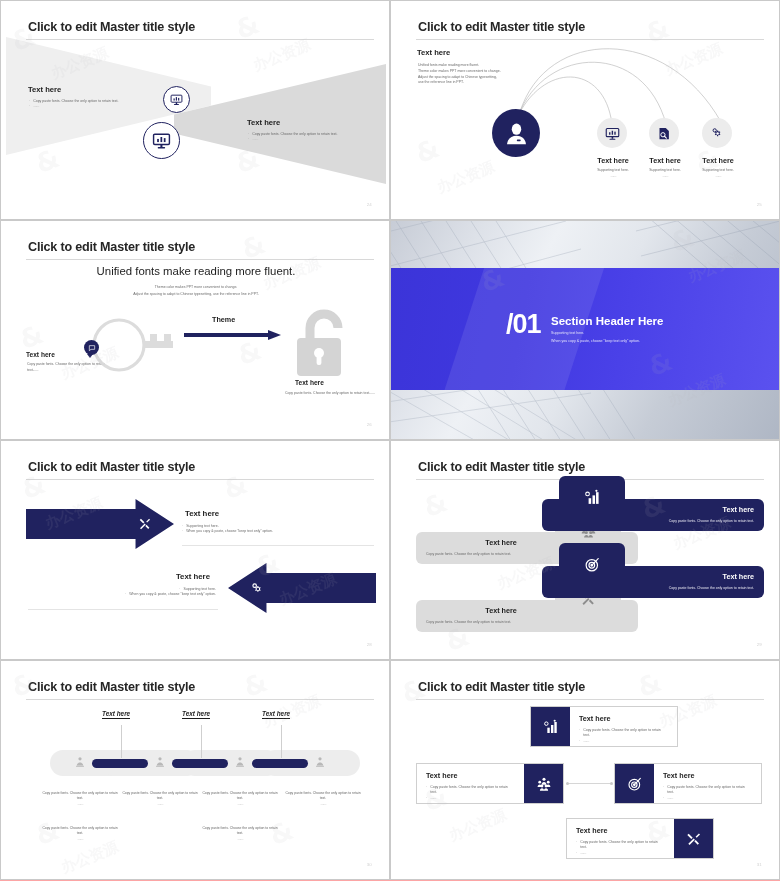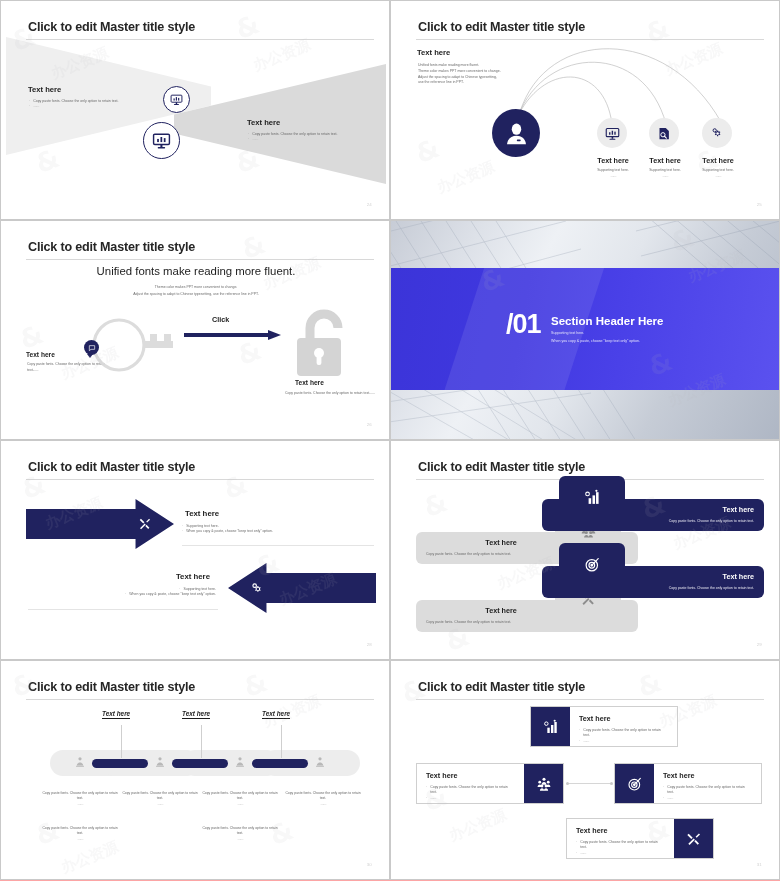--- a/index.html
+++ b/index.html
@@ -456,21 +456,21 @@
         <rect x="55" y="27" width="30" height="7" fill="#dcdcdc"></rect>
         <rect x="62" y="20" width="7" height="8" fill="#dcdcdc"></rect>
         <rect x="76" y="20" width="7" height="8" fill="#dcdcdc"></rect>
       </svg>
       <div class="s3-badge">
         <svg width="8" height="8" viewBox="0 0 24 24" fill="none" stroke="#fff" stroke-width="2">
           <path d="M4 5h16v11H9l-5 4z"></path>
         </svg>
       </div>
 
-      <div class="s3-arrow-lbl">Click</div>
+      <div class="s3-arrow-lbl">Theme</div>
       <svg class="s3-arrow-wrap" width="97" height="10" viewBox="0 0 97 10">
         <rect x="0" y="3" width="86" height="4" fill="#20225f"></rect>
         <polygon points="84,0 97,5 84,10" fill="#20225f"></polygon>
       </svg>
 
       <svg class="s3-lock" width="62" height="70" viewBox="0 0 62 70">
         <path d="M17 30V19a14 14 0 0128 0" fill="none" stroke="#d4d4d4" stroke-width="9"></path>
         <rect x="4" y="29" width="44" height="38" rx="4" fill="#d4d4d4"></rect>
         <circle cx="26" cy="44" r="5" fill="#fff"></circle>
         <rect x="23.6" y="46" width="4.8" height="10" rx="2" fill="#fff"></rect>

